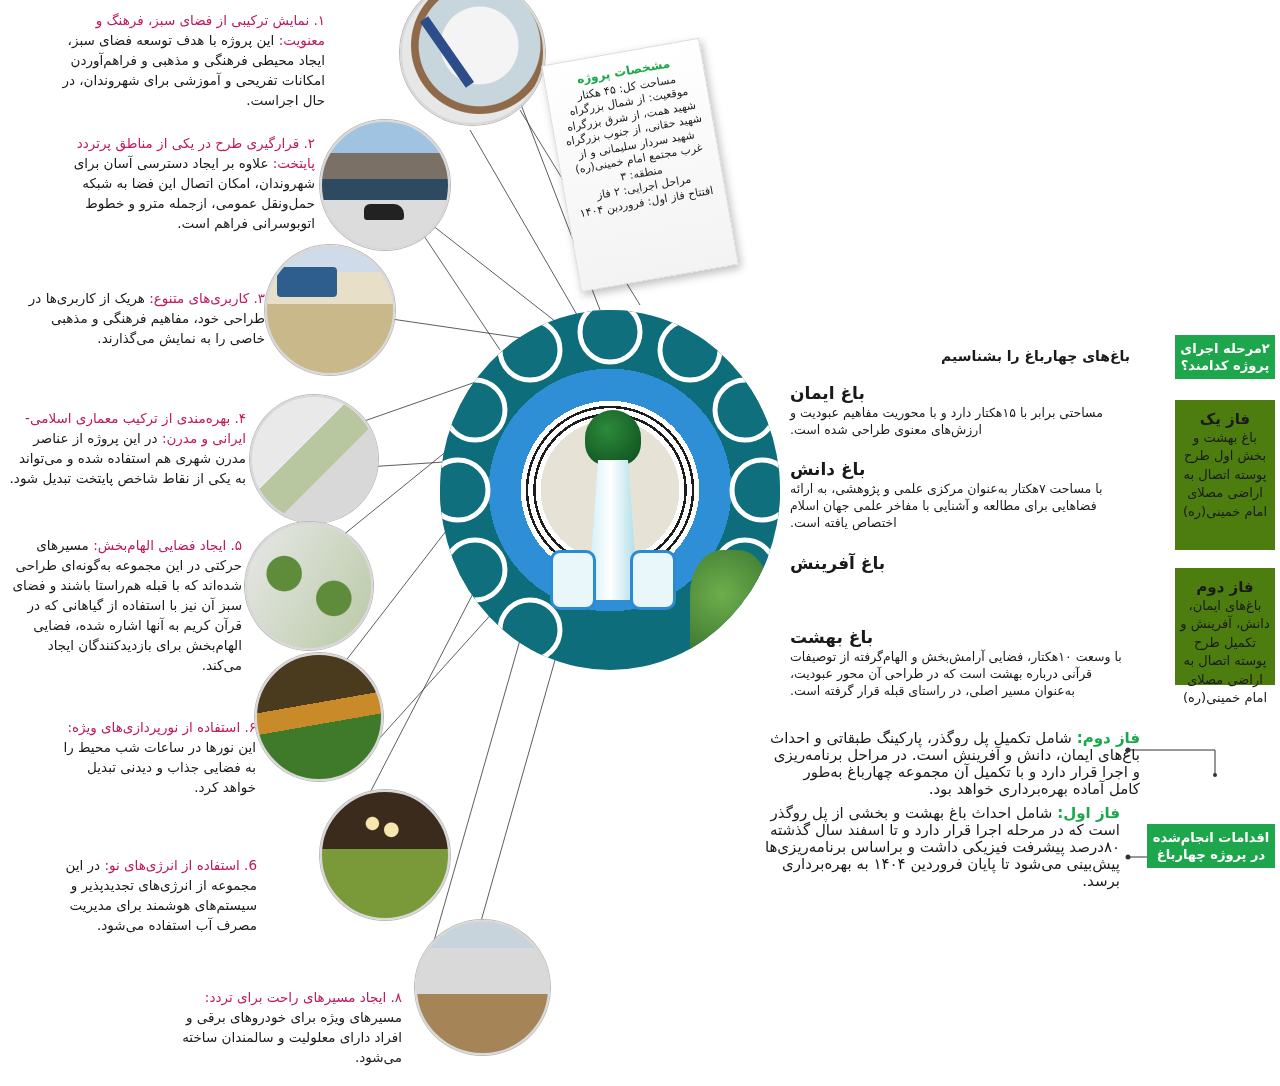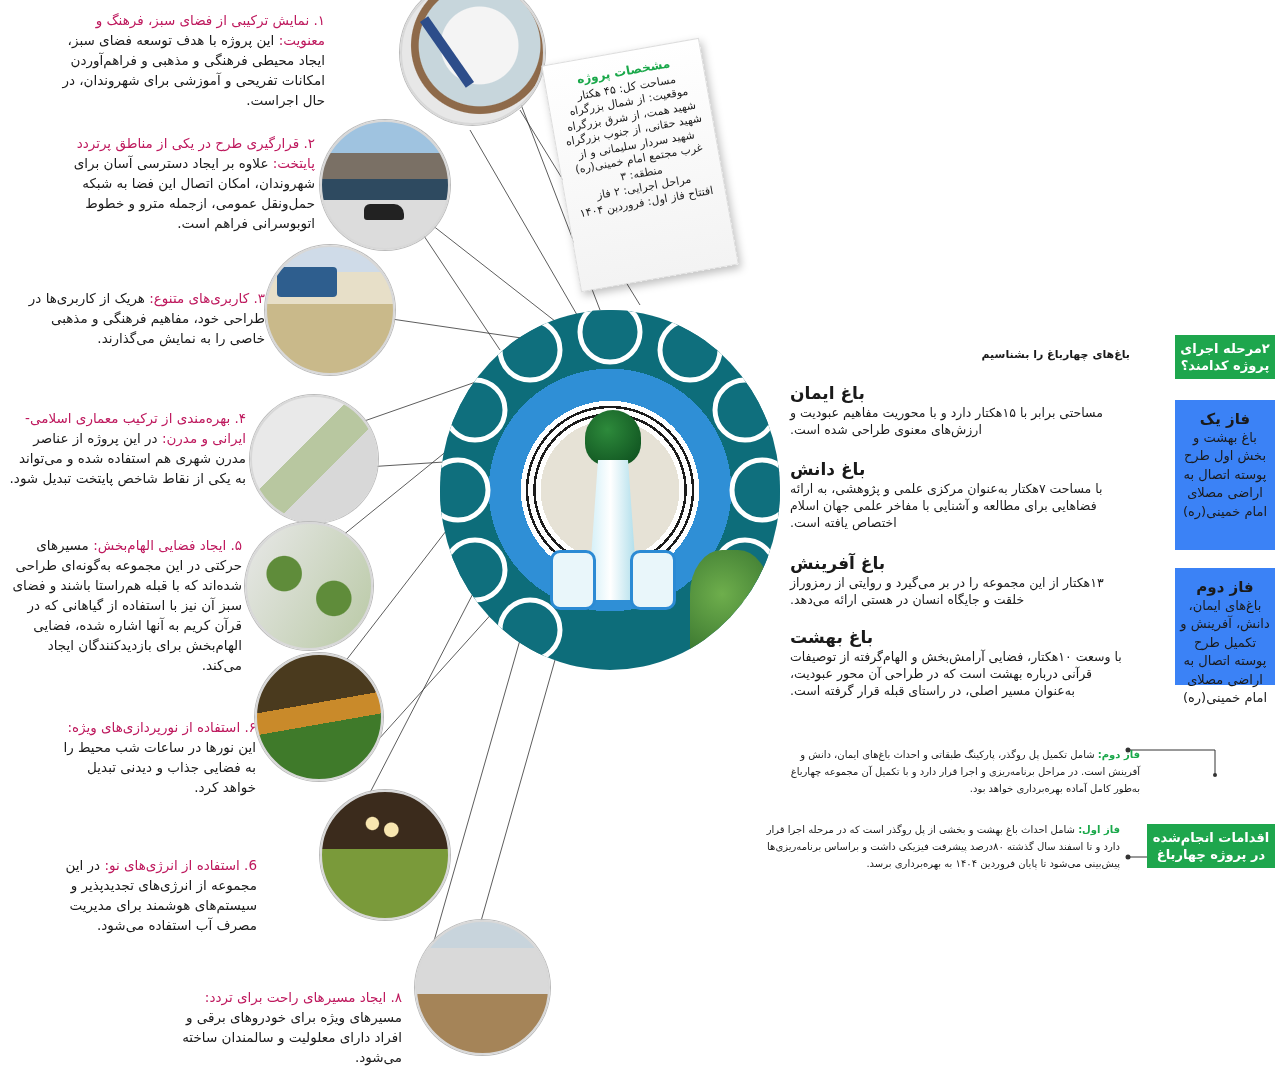--- a/index.html
+++ b/index.html
@@ -23,29 +23,29 @@
   .center-circle .tower { position: absolute; left: 148px; top: 150px; width: 50px; height: 140px; background: linear-gradient(90deg, #cfeef7, #ffffff 45%, #a8dbe9); clip-path: polygon(20% 0, 80% 0, 100% 100%, 0 100%); }
   .center-circle .stand-l { position: absolute; left: 110px; top: 240px; width: 46px; height: 60px; background: #e9f6fa; border-radius: 10px; border: 3px solid #2b8ad4; }
   .center-circle .stand-r { position: absolute; left: 190px; top: 240px; width: 46px; height: 60px; background: #e9f6fa; border-radius: 10px; border: 3px solid #2b8ad4; }
   .center-circle .bush { position: absolute; right: 10px; bottom: 10px; width: 80px; height: 110px; border-radius: 40% 40% 10% 10%; background: radial-gradient(circle at 40% 40%, #6eae4c, #2f6b2a); }
 
   
   .note { position: absolute; left: 560px; top: 50px; width: 160px; height: 230px; background: linear-gradient(180deg, #ffffff, #f3f3f3); transform: rotate(-10deg); box-shadow: 2px 4px 8px rgba(0,0,0,0.25); border: 1px solid #ddd; padding: 12px 10px; direction: rtl; text-align: center; font-size: 11px; line-height: 14.5px; }
   .note .note-title { color: #1aa84a; font-weight: bold; font-size: 12px; margin-bottom: 2px; }
 
   
-  .section-title { position: absolute; font-weight: bold; font-size: 11px; direction: rtl; text-align: right; }
+  .section-title { position: absolute; font-weight: bold; font-size: 14px; direction: rtl; text-align: right; }
   .garden { position: absolute; direction: rtl; text-align: left; width: 340px; right: 150px; font-size: 12.5px; line-height: 17px; }
   .garden h3 { font-size: 17px; font-weight: bold; line-height: 22px; }
 
   .green-box { position: absolute; background: #1ea64d; color: #fff; font-weight: bold; text-align: center; direction: rtl; font-size: 13px; line-height: 17px; padding: 5px 4px; }
-  .grey-box { position: absolute; background: #3b82f6; text-align: center; direction: rtl; font-size: 13px; line-height: 18.5px; padding: 10px 4px; }
+  .grey-box { position: absolute; background: #4d7c0f; text-align: center; direction: rtl; font-size: 13px; line-height: 18.5px; padding: 10px 4px; }
   .grey-box .gb-title { font-weight: bold; font-size: 15px; }
 
-  .phase-text { position: absolute; direction: rtl; text-align: right; font-size: 10px; line-height: 17px; width: 370px; margin-top: 16px; }
+  .phase-text { position: absolute; direction: rtl; text-align: right; font-size: 15px; line-height: 17px; width: 370px; }
   .phase-text .lbl { color: #1aa84a; font-weight: bold; }
 </style>
 </head>
 <body>
 
 <svg class="lines" viewBox="0 0 1280 1086">
   <g stroke="#333" stroke-width="0.8" fill="none">
     <line x1="580" y1="320" x2="470" y2="130"></line>
     <line x1="560" y1="325" x2="400" y2="200"></line>
     <line x1="535" y1="340" x2="330" y2="310"></line>
@@ -156,21 +156,20 @@
 <div class="garden" style="top:382px;">
   <h3>باغ ایمان</h3>
   <div>مساحتی برابر با ۱۵هکتار دارد و با محوریت مفاهیم عبودیت و ارزش‌های معنوی طراحی شده است.</div>
 </div>
 <div class="garden" style="top:458px;">
   <h3>باغ دانش</h3>
   <div>با مساحت ۷هکتار به‌عنوان مرکزی علمی و پژوهشی، به ارائه فضاهایی برای مطالعه و آشنایی با مفاخر علمی جهان اسلام اختصاص یافته است.</div>
 </div>
 <div class="garden" style="top:552px;">
   <h3>باغ آفرینش</h3>
-  <div>۱۳هکتار از این مجموعه را در بر می‌گیرد و روایتی از رمزوراز خلقت و جایگاه انسان در هستی ارائه می‌دهد.</div>
 </div>
 <div class="garden" style="top:626px;">
   <h3>باغ بهشت</h3>
   <div>با وسعت ۱۰هکتار، فضایی آرامش‌بخش و الهام‌گرفته از توصیفات قرآنی درباره بهشت است که در طراحی آن محور عبودیت، به‌عنوان مسیر اصلی، در راستای قبله قرار گرفته است.</div>
 </div>
 
 <div class="green-box" style="left:1175px; top:335px; width:100px;">۲مرحله اجرای پروژه کدامند؟</div>
 
 <div class="grey-box" style="left:1175px; top:400px; width:100px; height:150px;">
   <div class="gb-title">فاز یک</div>

